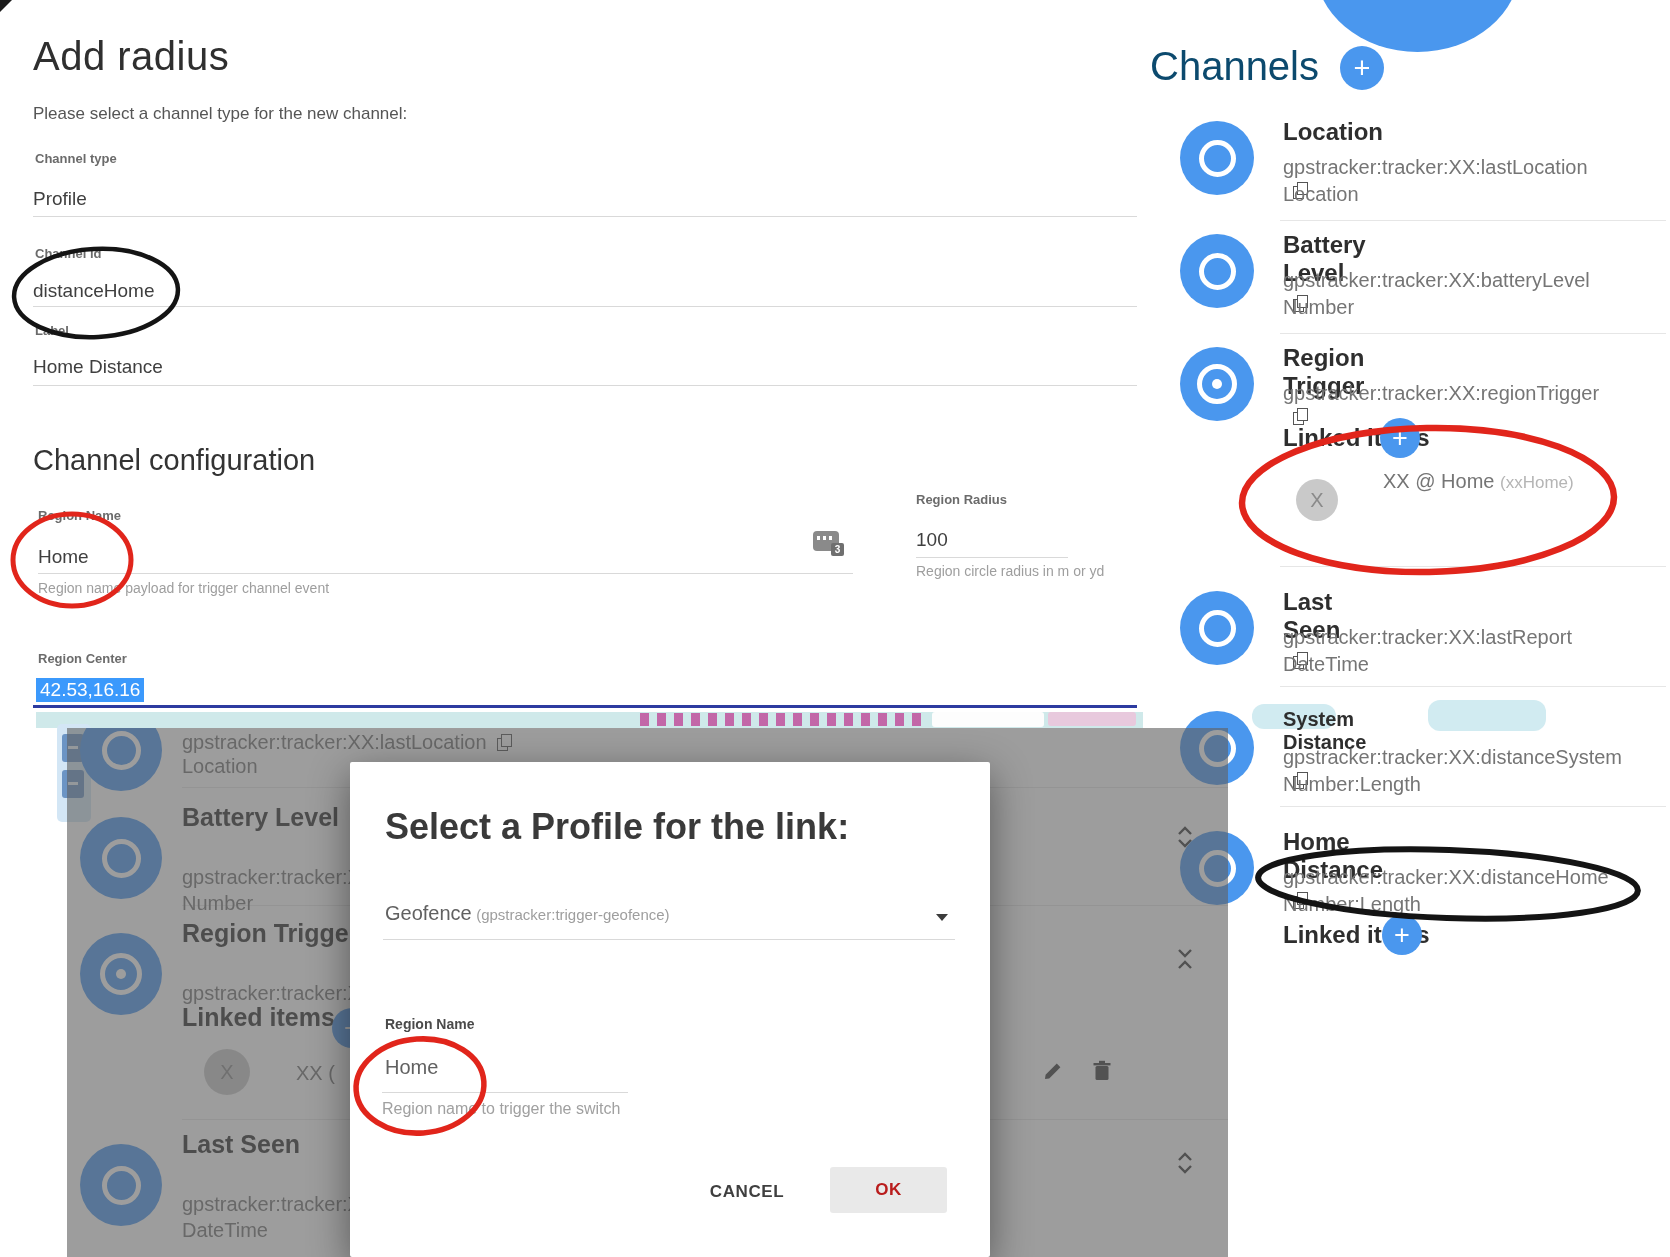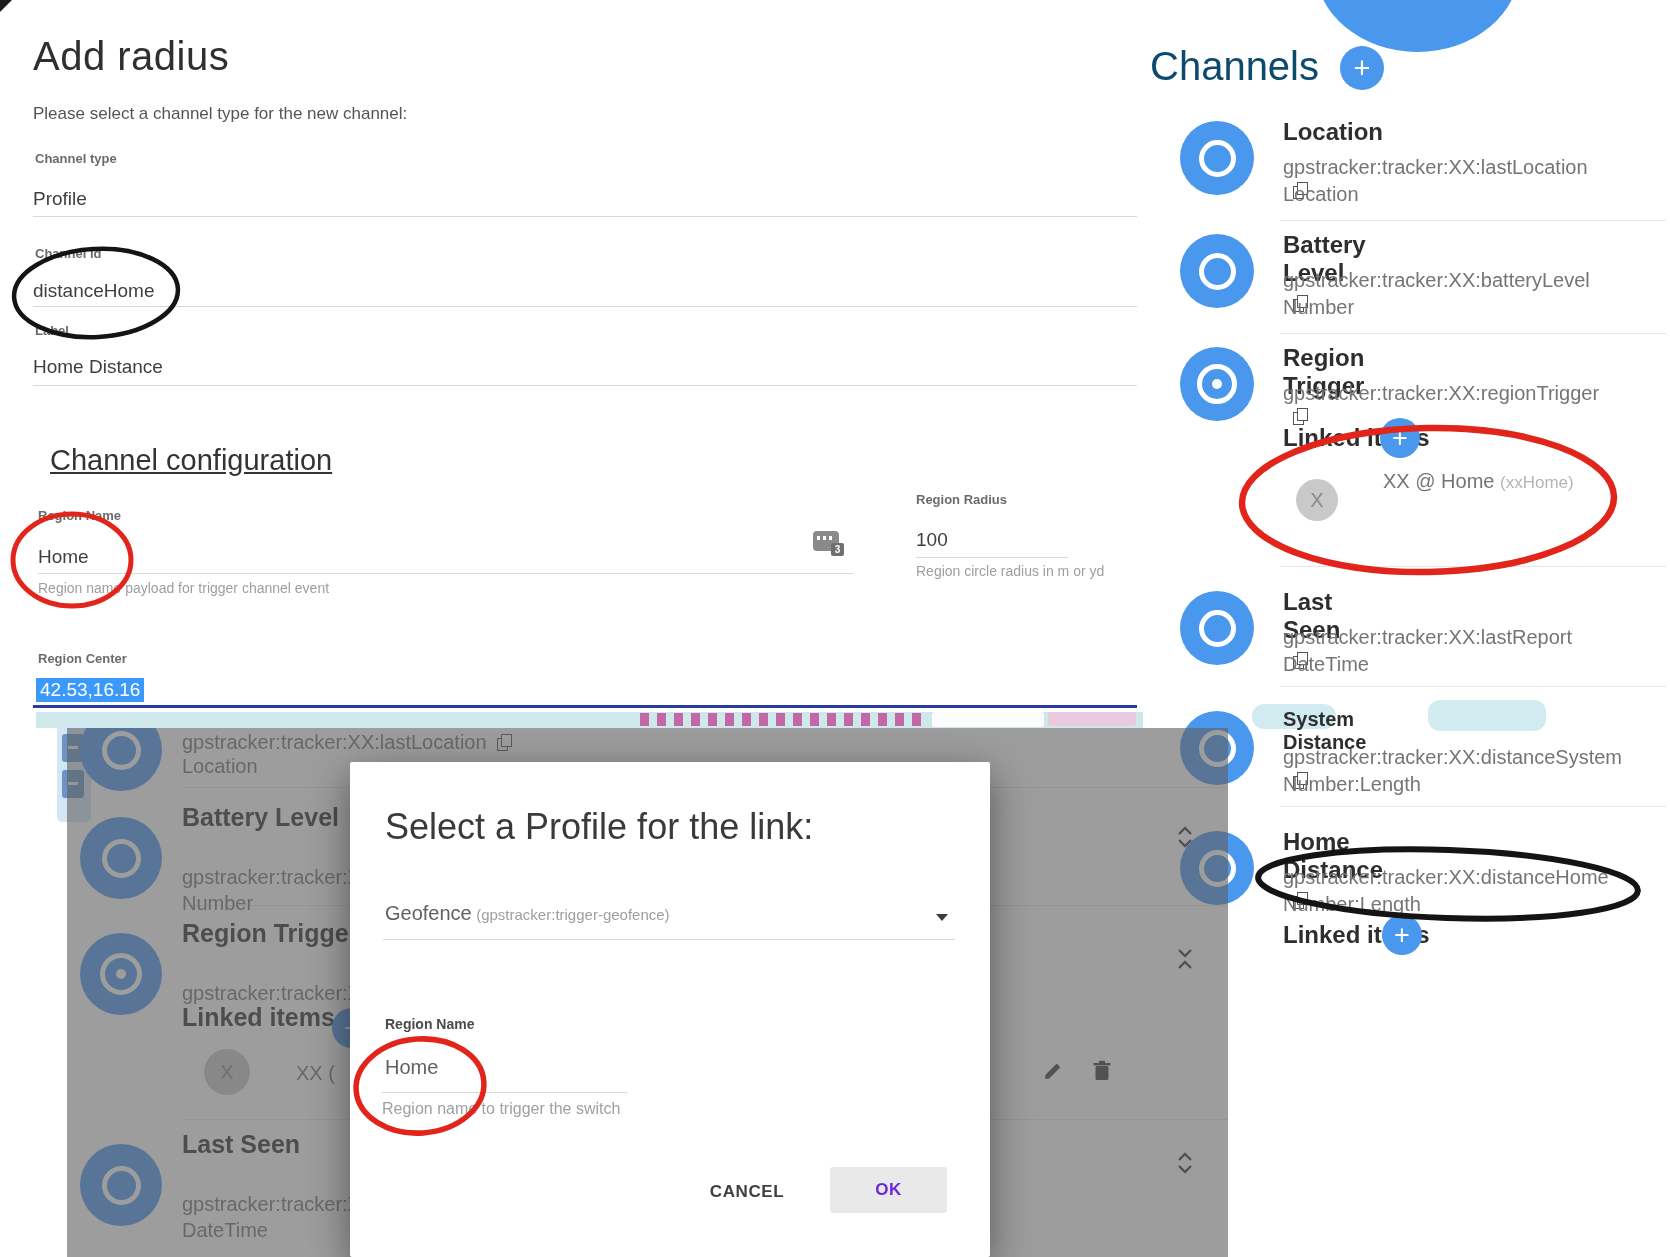--- a/index.html
+++ b/index.html
@@ -42,30 +42,30 @@
   .ch-icon .dot{position:absolute;background:#fff;border-radius:50%;}
   .divider{height:1px;background:#e6e6e6;}
   .fab{border-radius:50%;color:#fff;display:flex;align-items:center;justify-content:center;font-weight:400;position:absolute;}
   .copy-icon{position:relative;width:15px;height:17px;display:inline-block;vertical-align:-2px;margin-left:10px;}
   .copy-icon:before{content:"";position:absolute;left:0;top:4px;width:9px;height:11px;border:1.7px solid #555;}
   .copy-icon:after{content:"";position:absolute;left:4px;top:0;width:9px;height:11px;border:1.7px solid #555;background:#fff;}
   .avatar{border-radius:50%;background:#c9c9c9;color:#8a8a8a;display:flex;align-items:center;justify-content:center;font-size:20px;position:absolute;}
   
   #overlay{background:rgba(97,97,97,.62);z-index:5;}
   #modal{background:#fff;z-index:10;border-radius:2px;box-shadow:0 12px 40px rgba(0,0,0,.45);}
-  .modal-title{font-size:36px;font-weight:400;color:#3a3a3a;}
+  .modal-title{font-size:36px;font-weight:700;color:#3a3a3a;}
   .dd-name{font-size:20px;color:#616161;}
   .dd-id{font-size:15px;color:#9e9e9e;}
   .caret{width:0;height:0;border-left:6px solid transparent;border-right:6px solid transparent;border-top:7px solid #3c3c3c;}
   fieldset.cfg{position:absolute;border:1px solid #cfcfcf;border-radius:2px;margin:0;}
   fieldset.cfg legend{font-size:17px;color:#707070;padding:0 6px;margin-left:8px;}
   .btn-text{background:none;border:none;font-family:inherit;font-size:17px;font-weight:700;
     letter-spacing:.6px;color:#3f3f3f;cursor:pointer;}
   .btn-ok{background:#e9e9e9;border:none;border-radius:3px;font-family:inherit;font-size:17px;
-    font-weight:700;letter-spacing:.6px;color:#6d28d9;cursor:pointer;}
+    font-weight:700;letter-spacing:.6px;color:#b91c1c;cursor:pointer;}
   #annot{position:absolute;left:0;top:0;z-index:20;pointer-events:none;}
   #bgwin{left:0;top:728px;width:1670px;height:529px;overflow:hidden;}
   svg.chev{display:block;}
 </style>
 </head>
 <body>
 
 <div class="abs wedge" style="left:0;top:0;"></div>
 
 <div class="abs page-title" style="left:33px;top:34px;">Add radius</div>
@@ -76,21 +76,21 @@
 <div class="abs fld-line" style="left:33px;top:216px;width:1104px;"></div>
 
 <div class="abs fld-label" style="left:35px;top:246px;">Channel id</div>
 <div class="abs fld-value" style="left:33px;top:280px;">distanceHome</div>
 <div class="abs fld-line" style="left:33px;top:306px;width:1104px;"></div>
 
 <div class="abs fld-label" style="left:35px;top:323px;">Label</div>
 <div class="abs fld-value" style="left:33px;top:356px;">Home Distance</div>
 <div class="abs fld-line" style="left:33px;top:385px;width:1104px;"></div>
 
-<div class="abs section-title" style="left:50px;top:444px;text-decoration:underline;">Channel configuration</div>
+<div class="abs section-title" style="left:33px;top:444px;">Channel configuration</div>
 
 <div class="abs fld-label" style="left:38px;top:508px;">Region Name</div>
 <div class="abs fld-value" style="left:38px;top:546px;">Home</div>
 <div class="abs kb" style="left:813px;top:531px;">
   <span class="dots"></span>
   <span class="badge">3</span>
 </div>
 <div class="abs fld-line" style="left:38px;top:573px;width:815px;"></div>
 <div class="abs fld-helper" style="left:38px;top:580px;">Region name payload for trigger channel event</div>
 

